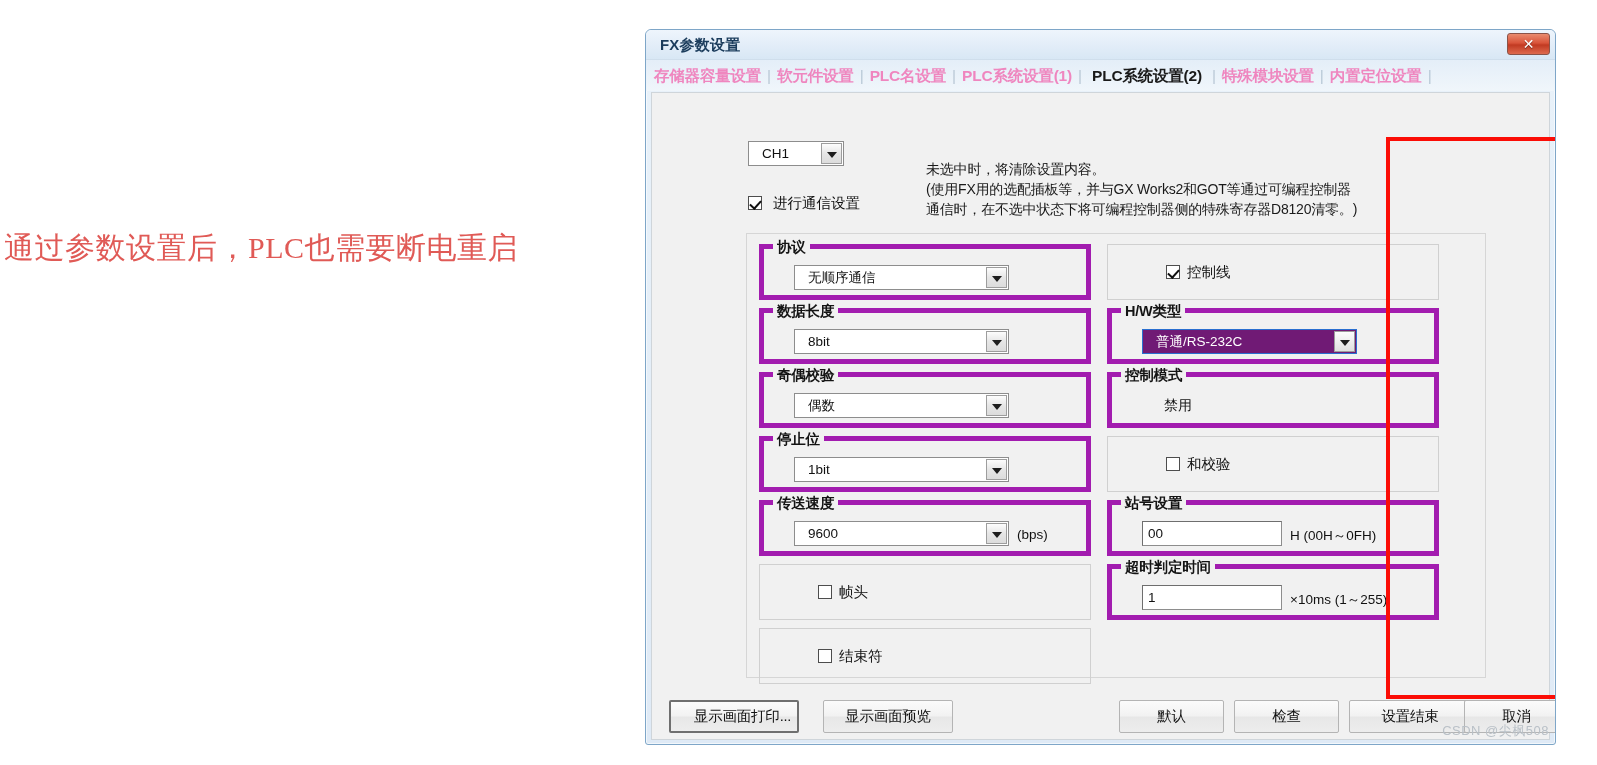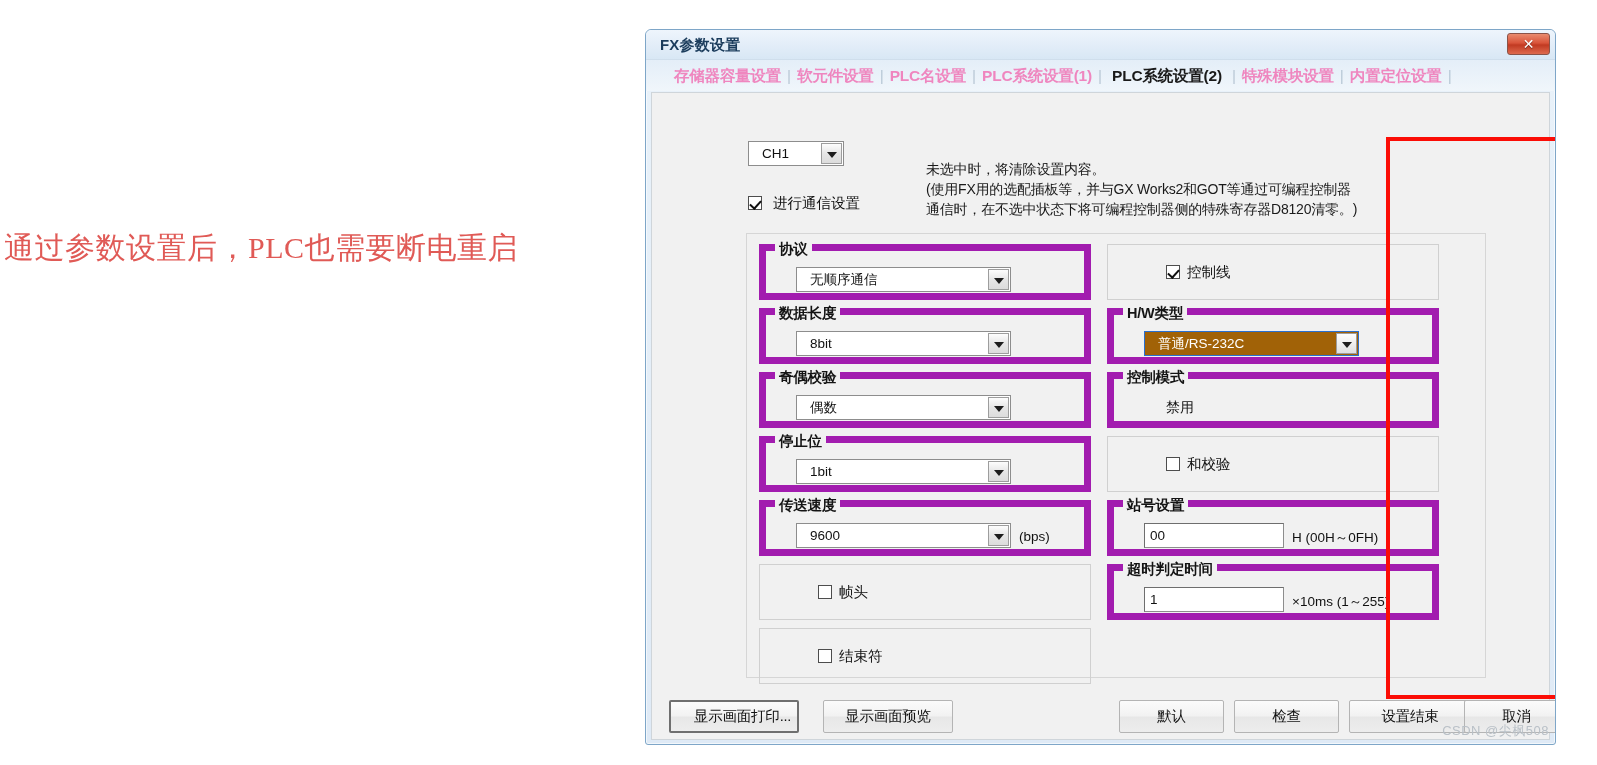--- a/index.html
+++ b/index.html
@@ -62,21 +62,21 @@
     line-height: 20px;
     text-align: center;
     text-shadow: 0 1px 1px rgba(0,0,0,0.45);
     cursor: pointer;
   }
 
   
   .tabstrip {
     position: relative;
     height: 31px;
-    padding-left: 22px;
+    padding-left: 2px;
     background: linear-gradient(to bottom, #e4eef8 0%, #f0f6fb 100%);
     white-space: nowrap;
     font-size: 0;
   }
   .tab {
     display: inline-block;
     font-size: 15.5px;
     font-weight: 700;
     line-height: 31px;
     color: #ef86bf;
@@ -179,21 +179,21 @@
     background: #f1f1f1;
   }
 
   .col { position: absolute; top: 10px; width: 332px; }
   .col-left  { left: 12px; }
   .col-right { left: 360px; }
 
   
   .grp {
     position: relative;
-    border: 7px solid #a21caf;
+    border: 5px solid #a21caf;
     margin-bottom: 8px;
     padding: 12px 10px 8px 10px;
     height: 56px;
   }
   .grp-legend {
     position: absolute;
     left: 9px; top: -11px;
     background: #f1f1f1;
     padding: 0 4px;
     font-size: 14.5px;
@@ -208,21 +208,21 @@
     left: 30px; top: 16px;
     width: 215px;
   }
   .field.narrow { width: 140px; }
   .combo-val {
     font-size: 13.5px;
     color: #111;
     margin-top: 44px;
   }
   .combo.selected {
-    background: #a16207;
+    background: #701a75;
     border: 1px solid #2a6fd0;
   }
   .combo.selected .val-text { color: #ffffff; }
   .combo.selected .arrow-btn { background: linear-gradient(to bottom, #fdfdfd 0%, #e0e0e0 100%); }
 
   .textbox {
     background: #ffffff;
     border: 1px solid #8d8d8d;
     border-top-color: #6e6e6e;
     border-left-color: #6e6e6e;

